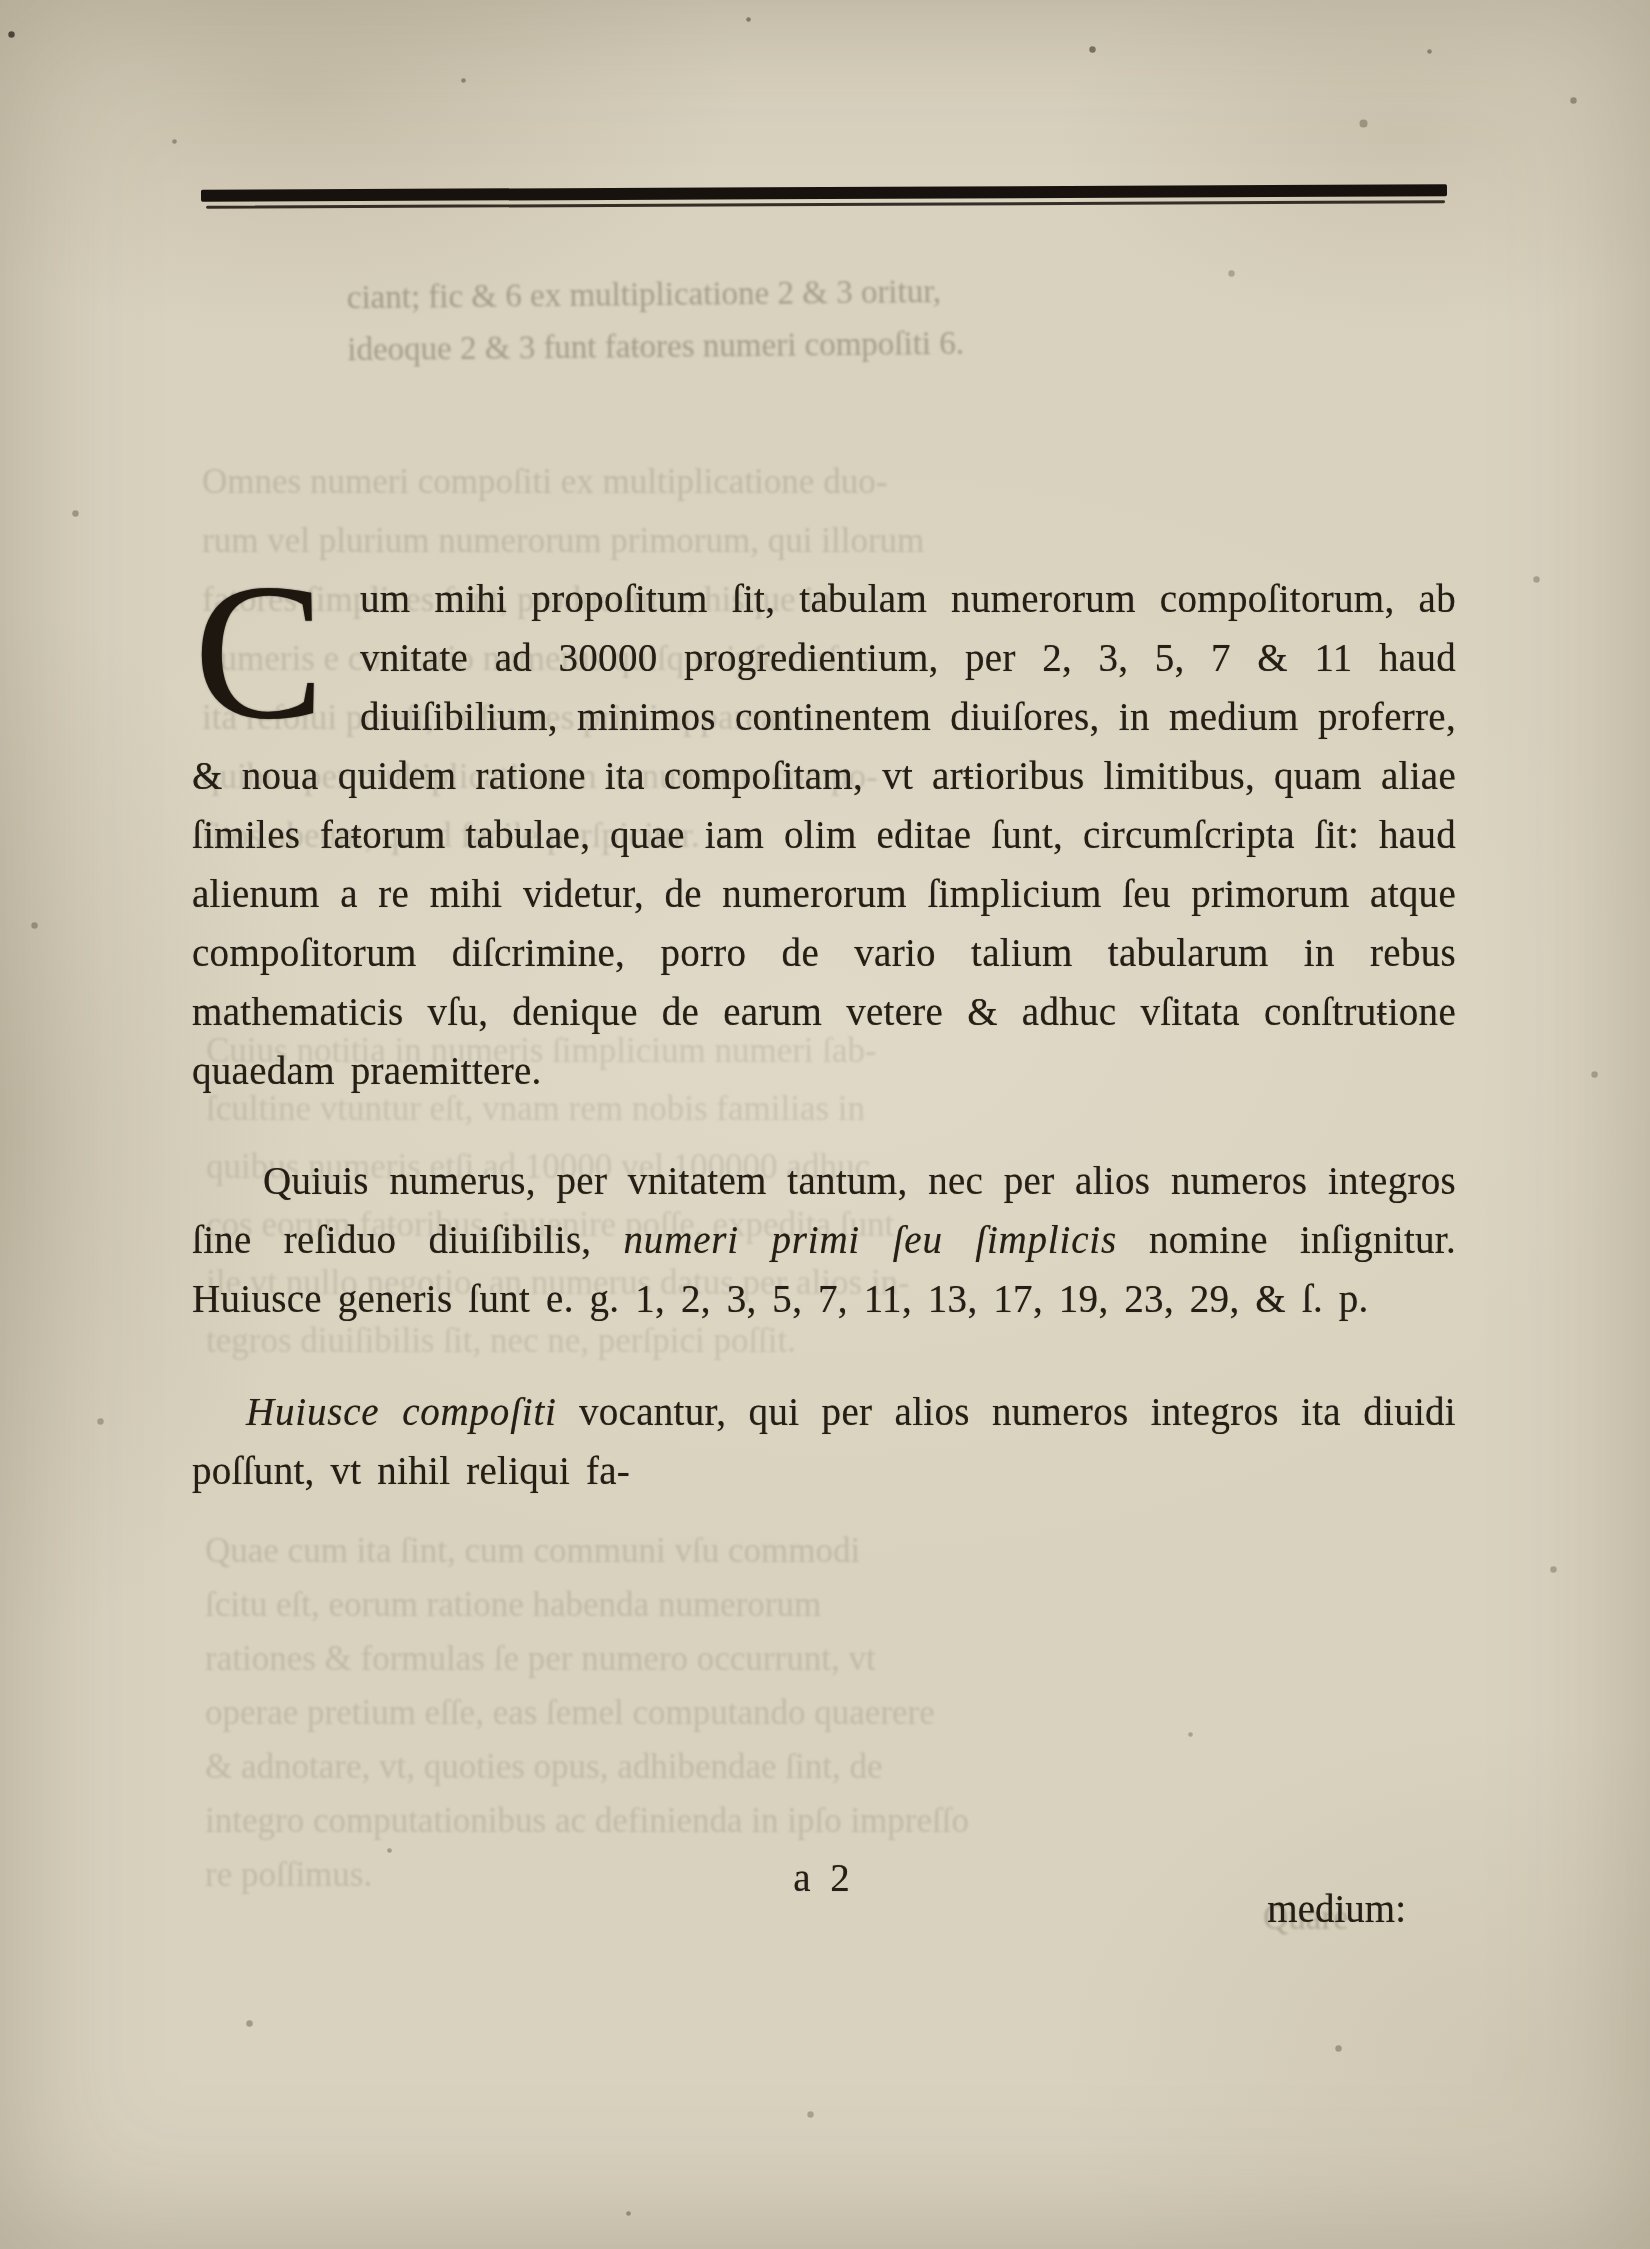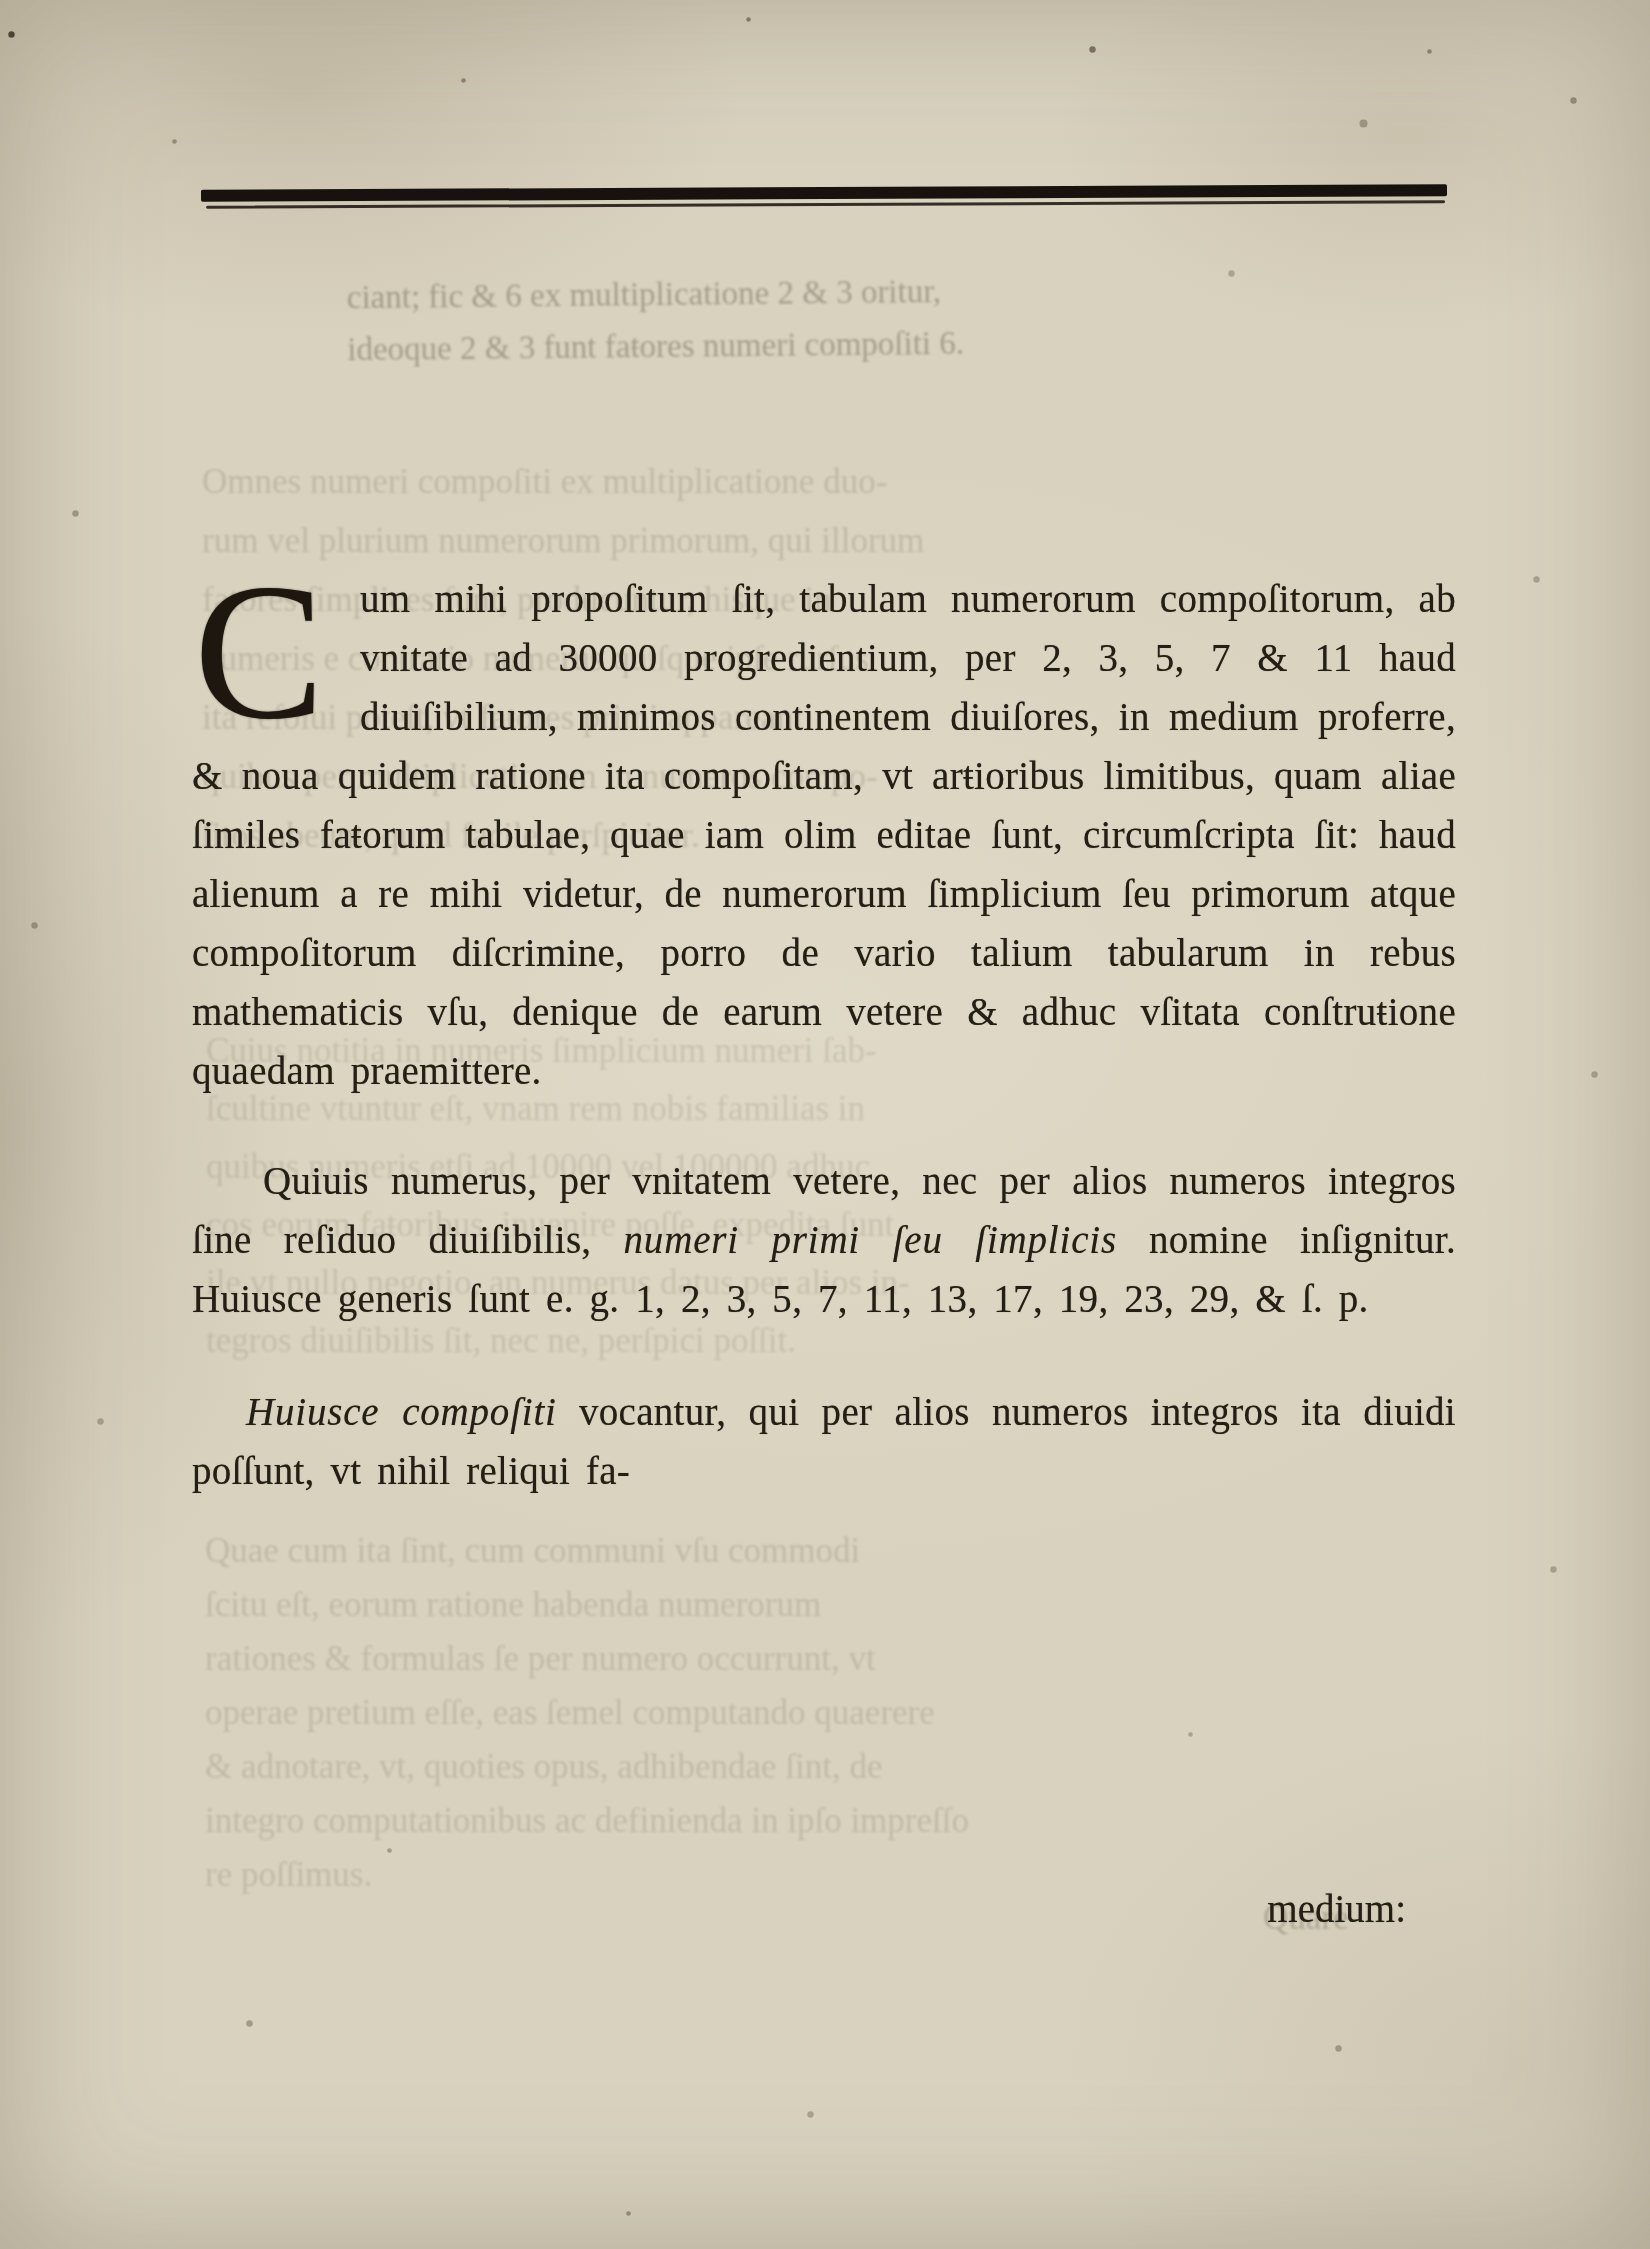--- a/index.html
+++ b/index.html
@@ -226,27 +226,28 @@
 
   <div class="text-block">
 
     <p class="para para-1">
       <span class="dropcap-box">
           <span class="dropcap-glyph">C</span>
         </span><span>um mihi propoſitum ſit, tabulam numerorum compoſitorum, ab vnitate ad 30000 progredientium, per 2, 3, 5, 7 &amp; 11 haud diuiſibilium, minimos continentem diuiſores, in medium proferre, &amp; noua quidem ratione ita compoſitam, vt arŧioribus limitibus, quam aliae ſimiles faŧorum tabulae, quae iam olim editae ſunt, circumſcripta ſit: haud alienum a re mihi videtur, de numerorum ſimplicium ſeu primorum atque compoſitorum diſcrimine, porro de vario talium tabularum in rebus mathematicis vſu, denique de earum vetere &amp; adhuc vſitata conſtruŧione quaedam praemittere.</span>
     </p>
 
     <p class="para para-2">
-      <span>Quiuis numerus, per vnitatem vetere, nec per alios numeros integros ſine reſiduo diuiſibilis, </span><span class="seg-italic">numeri primi ſeu ſimplicis</span><span> nomine inſignitur.  Huiusce generis ſunt e. g.  1, 2, 3, 5, 7, 11, 13, 17, 19, 23, 29, &amp; ſ. p.</span>
+      <span>Quiuis numerus, per vnitatem tantum, nec per alios numeros integros ſine reſiduo diuiſibilis, </span><span class="seg-italic">numeri primi ſeu ſimplicis</span><span> nomine inſignitur.  Huiusce generis ſunt e. g.  1, 2, 3, 5, 7, 11, 13, 17, 19, 23, 29, &amp; ſ. p.</span>
     </p>
 
     <p class="para para-3">
       <span class="seg-italic">Huiusce compoſiti</span><span> vocantur, qui per alios numeros integros ita diuidi poſſunt, vt nihil reliqui fa-</span>
     </p>
 
   </div>
 
   <div class="footer-row">
+    <div class="signature">a 2</div>
     <div class="catchword">medium:</div>
   </div>
 
 </div>
 
 
 </body></html>

